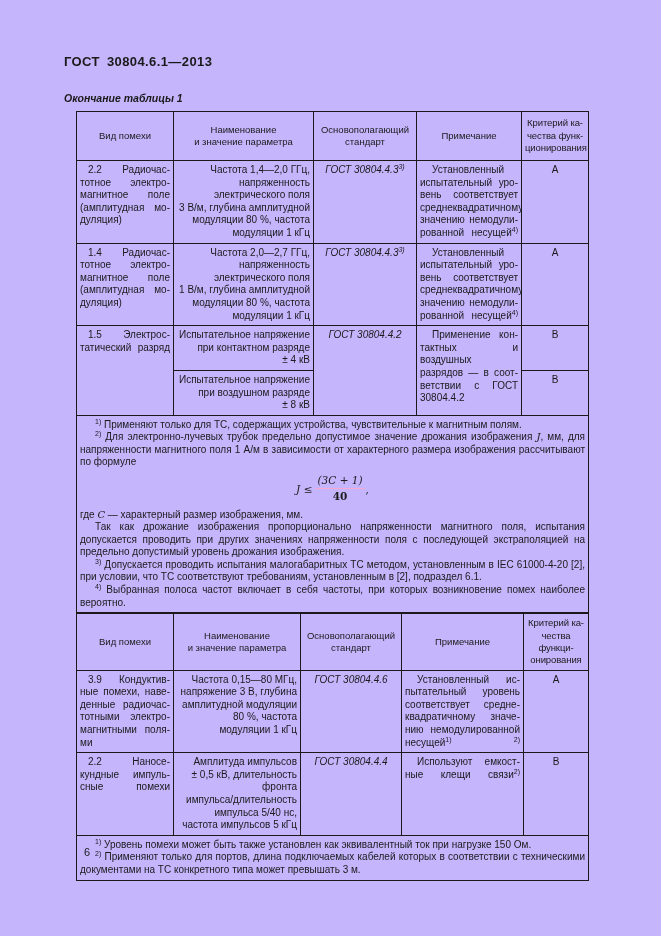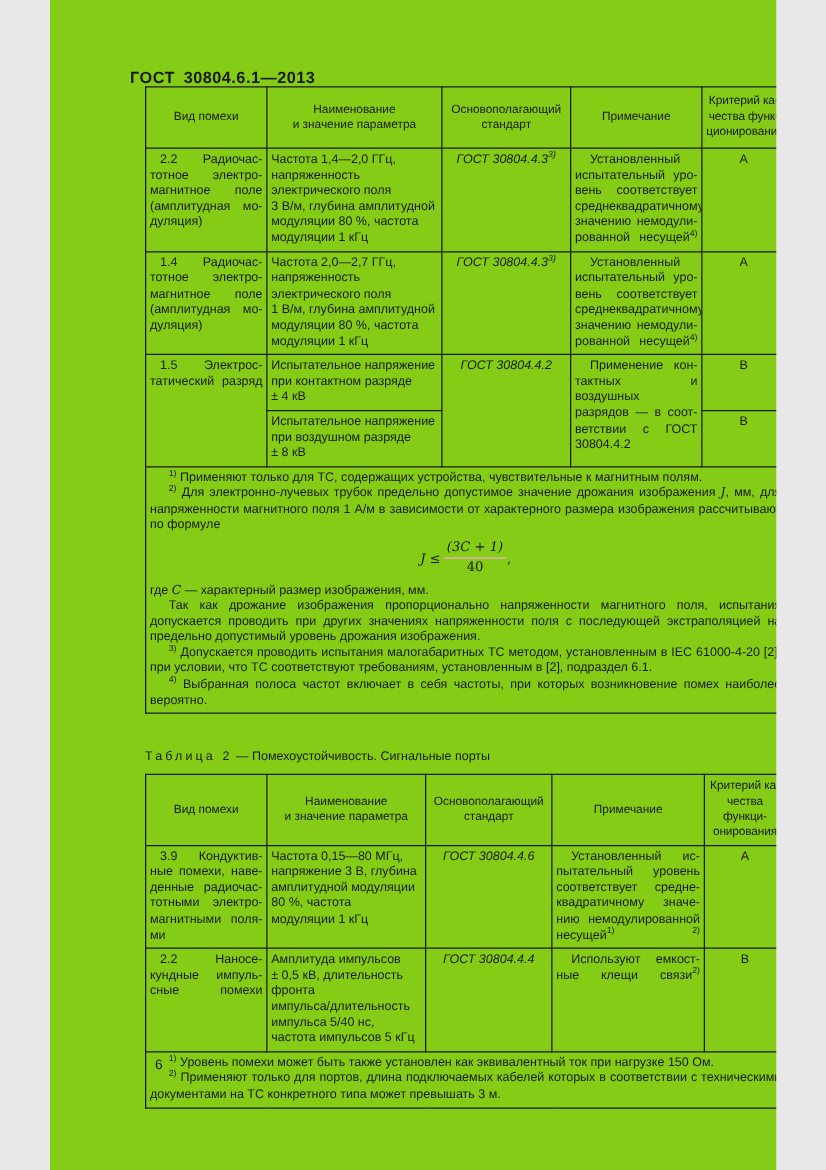--- a/index.html
+++ b/index.html
@@ -1,20 +1,20 @@
 <!DOCTYPE html>
 <html lang="ru"><head>
 <meta charset="utf-8">
 <style>
   html,body { margin:0; padding:0; background:#e8e8e8; }
   .page {
     position: relative;
-    width: 581px; height: 936px;
+    width: 661px; height: 936px;
     margin: 0 auto;
-    background: #84cc16;
+    background: #c4b5fd;
     color: #1a1a1a;
     font-family: "Liberation Sans", "DejaVu Sans", sans-serif;
     box-sizing: border-box;
     padding: 54px 73px 0 76px;
     overflow: hidden;
   }
   .doc-title {
     font-size: 13px; font-weight: bold; letter-spacing: .4px;
     margin: 0 0 0 -12px;
     word-spacing: 3px;
@@ -50,45 +50,46 @@
   }
   th.th-crit { font-size: 9px; padding: 2px 1px; letter-spacing: -0.1px; }
   .pre { white-space: pre-line; }
   td.kind-cell, td.note-cell {
     white-space: pre-line;
     text-align: justify; text-align-last: justify;
     font-size: 9.5px;
   }
   td.kind-cell { text-indent: 8px; }
   td.note-cell { text-indent: 12px; margin-top: 17px; }
-  td.param-cell { text-align: left; white-space: pre-line; margin-top: 20px; }
+  td.param-cell { text-align: right; white-space: pre-line; margin-top: 20px; }
   td.std-cell { text-align: center; font-weight: bold; font-style: italic; }
   td.crit-cell { text-align: center; }
   td.crit-mid { vertical-align: middle; }
   sup { font-size: 7px; line-height: 0; vertical-align: super; }
   td.notes-cell { padding: 4px 9px 6px 9px; font-size: 9.8px; line-height: 1.32; }
   .fn-p { margin: 0; text-align: justify; }
   .fn-indent { text-indent: 15px; }
   .var { font-family: "DejaVu Serif", serif; font-style: italic; }
   .formula {
     margin: 5px 0 3px; text-align: center;
     font-family: "DejaVu Serif", serif; font-size: 10.5px;
   }
   .frac { display: inline-block; vertical-align: middle; text-align: center; margin: 0 1px 2px 3px; }
   .frac .num { display: block; border-bottom: 1px solid #f9a8d4; padding: 0 2px 1px; font-style: italic; }
-  .frac .den { display: block; padding-top: 1px; }
+  .frac .den { display: block; padding-top: 1px; font-weight: bold; }
   .page-number { position: absolute; left: 84px; top: 846px; font-size: 11px; }
 </style>
 </head>
 <body>
 
 <div class="page">
 
   <h1 class="doc-title">ГОСТ  30804.6.1—2013</h1>
 
+  <p class="t-caption1">Окончание таблицы 1</p>
 
   <table class="gost">
     <colgroup>
       <col style="width:97px">
         <col style="width:140px">
         <col style="width:103px">
         <col style="width:105px">
         <col style="width:67px">
     </colgroup>
     <tbody>
@@ -172,21 +173,20 @@
         <p class="formula"><i class="var">J</i> <span>≤</span><span class="frac"><span class="num">(3C + 1)</span><span class="den">40</span></span><span>,</span></p>
         <p class="fn-p"><span>где </span><i class="var">C</i><span> — характерный размер изображения, мм.</span></p>
         <p class="fn-p fn-indent"><span>Так как дрожание изображения пропорционально напряженности магнитного поля, испытания допускается проводить при других значениях напряженности поля с последующей экстраполяцией на предельно допустимый уровень дрожания изображения.</span></p>
         <p class="fn-p fn-indent"><sup>3)</sup> <span>Допускается проводить испытания малогабаритных ТС методом, установленным в IEC 61000-4-20 [2], при условии, что ТС соответствуют требованиям, установленным в [2], подраздел 6.1.</span></p>
         <p class="fn-p fn-indent"><sup>4)</sup> <span>Выбранная полоса частот включает в себя частоты, при которых возникновение помех наиболее вероятно.</span></p>
       </td>
     </tr>
   </tbody>
     </table>
 
-  <p class="t-caption2"><span class="spread">Таблица 2</span><span> — Помехоустойчивость. Сигнальные порты</span></p>
 
   <table class="gost">
     <colgroup>
       <col style="width:97px">
         <col style="width:127px">
         <col style="width:101px">
         <col style="width:122px">
         <col style="width:65px">
     </colgroup>
     <tbody>

